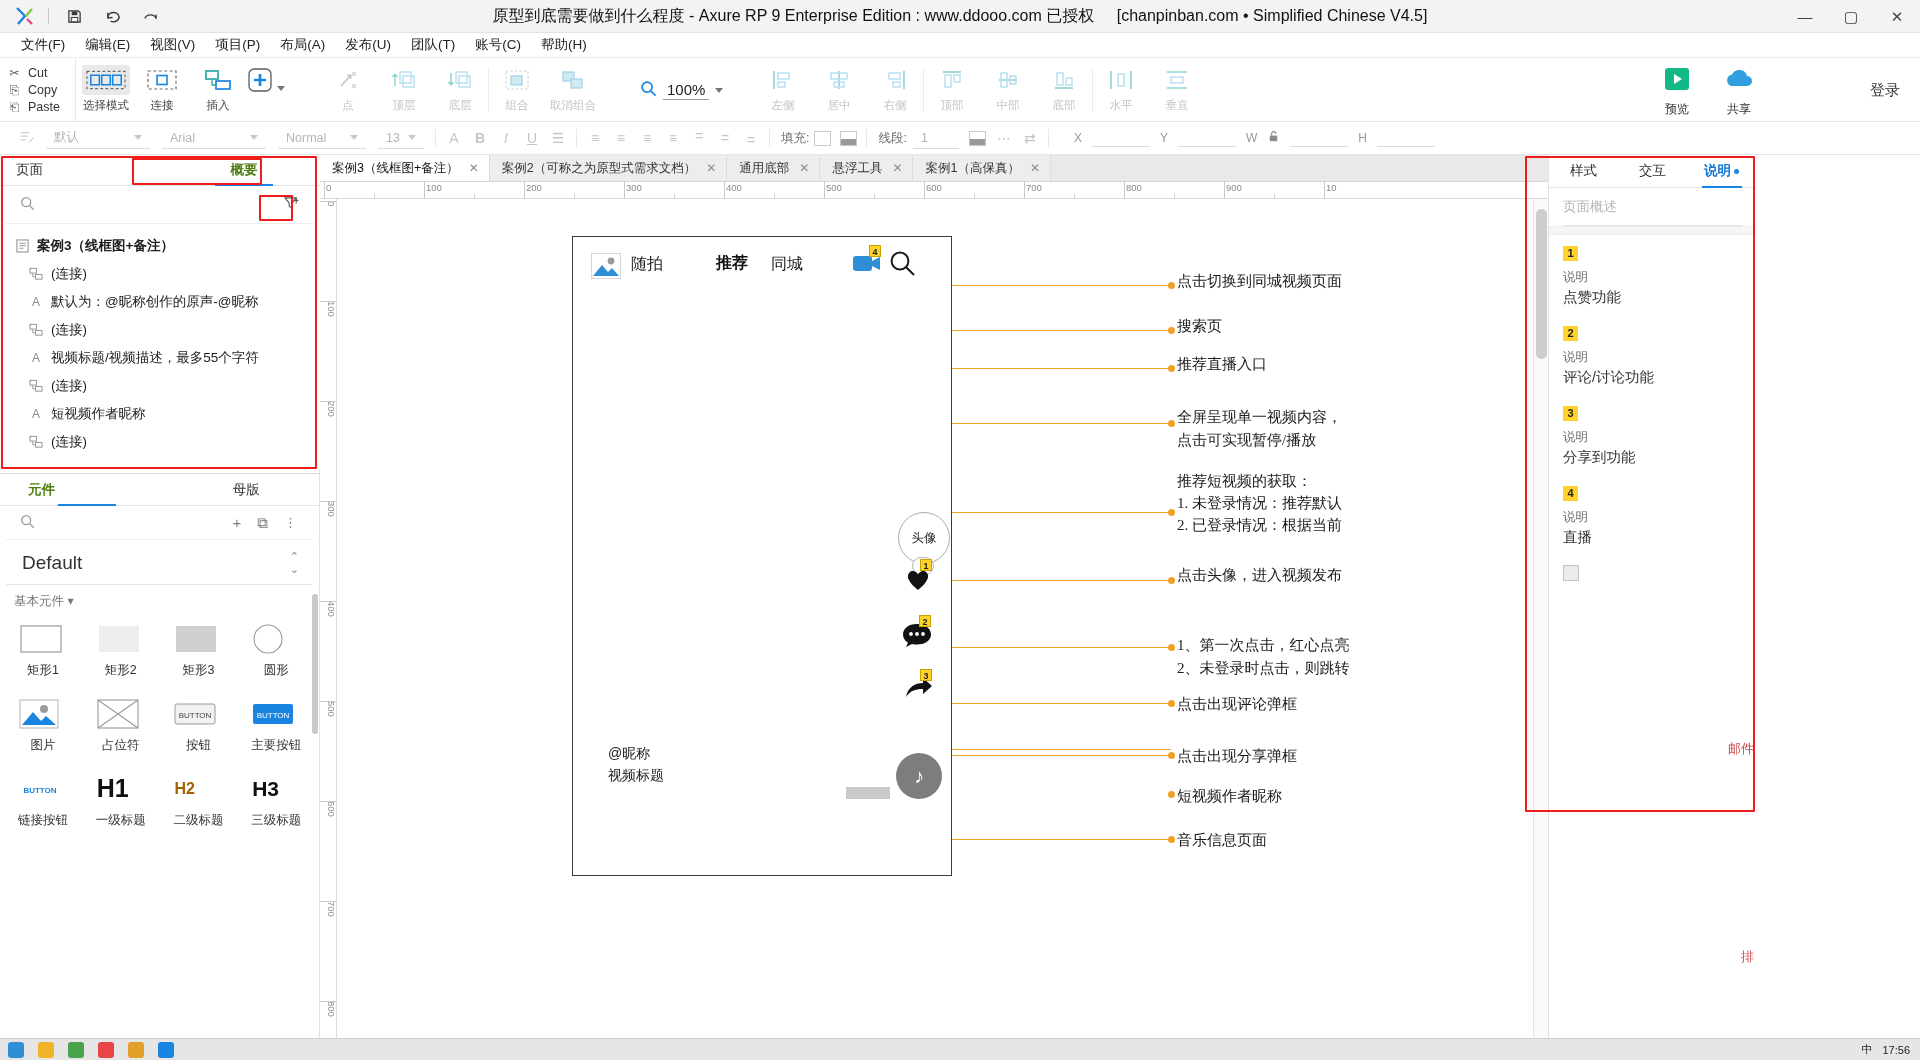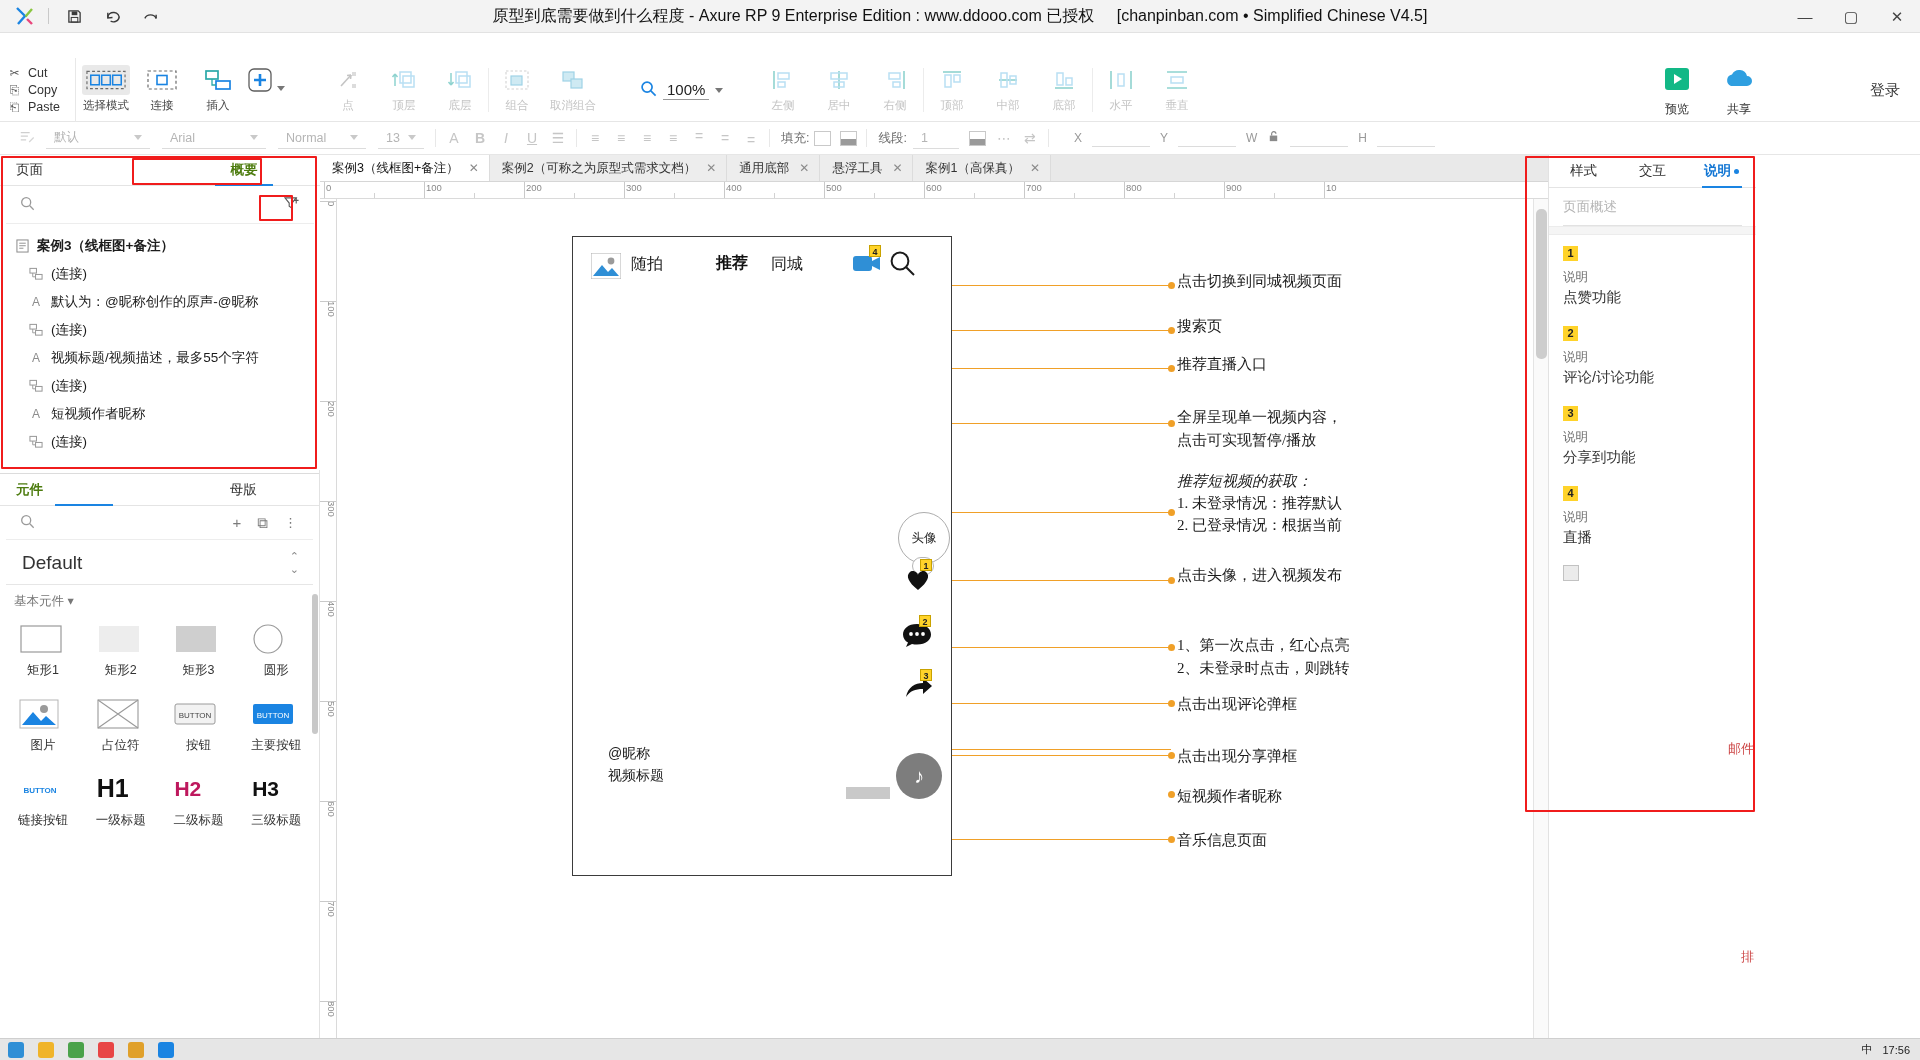--- a/index.html
+++ b/index.html
@@ -253,20 +253,31 @@
       <span class="blk">原型到底需要做到什么程度 - Axure RP 9 Enterprise Edition : www.ddooo.com 已授权</span>
       <span class="sub">[chanpinban.com • Simplified Chinese V4.5]</span>
     </div>
     <div class="tb-winbtns">
       <div class="winbtn">—</div>
       <div class="winbtn">▢</div>
       <div class="winbtn close">✕</div>
     </div>
   </div>
 
+  <div class="menubar">
+    <div class="menu-item">文件(F)</div>
+    <div class="menu-item">编辑(E)</div>
+    <div class="menu-item">视图(V)</div>
+    <div class="menu-item">项目(P)</div>
+    <div class="menu-item">布局(A)</div>
+    <div class="menu-item">发布(U)</div>
+    <div class="menu-item">团队(T)</div>
+    <div class="menu-item">账号(C)</div>
+    <div class="menu-item">帮助(H)</div>
+  </div>
 
   <div class="toolbar">
 
     <div class="tb-clip">
       <div class="clip-row">
         <span class="gl">✂</span>
         <span>Cut</span>
       </div>
       <div class="clip-row">
         <span class="gl">⎘</span>
@@ -649,21 +660,21 @@
                 <path d="M4 6.5 V10.5 H7" fill="none" stroke="#9a9a9a" stroke-width="1"></path>
               </svg>
           </span>
           <span class="ltxt">(连接)</span>
         </div>
       </div>
     </div>
 
     <div class="lib-pane">
       <div class="tabs2" style="height:32px;">
-        <div class="tab2 first act" style="justify-content:flex-start;padding-left:16px;">元件</div>
+        <div class="tab2 first act" style="justify-content:flex-start;padding-left:28px;">元件</div>
         <div class="tab2">母版</div>
       </div>
       <div class="lib-srch">
         <span class="srch-ic">
           <svg width="15" height="15" viewBox="0 0 16 16">
               <circle cx="6.6" cy="6.6" r="4.8" fill="none" stroke="#9a9a9a" stroke-width="1.4"></circle>
               <path d="M10.2 10.2 L14.6 14.6" stroke="#9a9a9a" stroke-width="1.4"></path>
             </svg>
         </span>
         <input class="srch-in" placeholder="" style="">
@@ -756,21 +767,21 @@
                 <text x="21" y="15" font-size="8" font-family="Liberation Sans" text-anchor="middle" fill="#1a84e2" font-weight="bold">BUTTON</text>
               </svg>
           </div>
           <div class="cname">链接按钮</div>
         </div>
         <div class="lib-cell">
           <div class="thumb" style="font-size:25px;font-weight:bold;color:#111;">H1</div>
           <div class="cname">一级标题</div>
         </div>
         <div class="lib-cell">
-          <div class="thumb" style="font-size:21px;font-weight:bold;color:#be185d;">H2</div>
+          <div class="thumb" style="font-size:16px;font-weight:bold;color:#a16207;">H2</div>
           <div class="cname">二级标题</div>
         </div>
         <div class="lib-cell">
           <div class="thumb" style="font-size:21px;font-weight:bold;color:#111;">H3</div>
           <div class="cname">三级标题</div>
         </div>
       </div>
       <div class="lib-scroll">
           <div class="bar"></div>
         </div>
@@ -945,21 +956,21 @@
         <div class="nickname">@昵称</div>
         <div class="vidtitle">视频标题</div>
         <div class="progbar"></div>
       </div>
 
       <div class="note" style="left:840px; top:72px;">点击切换到同城视频页面</div>
       <div class="note" style="left:840px; top:117px;">搜索页</div>
       <div class="note" style="left:840px; top:155px;">推荐直播入口</div>
       <div class="note" style="left:840px; top:208px;">全屏呈现单一视频内容，</div>
       <div class="note" style="left:840px; top:231px;">点击可实现暂停/播放</div>
-      <div class="note" style="left:840px; top:272px;font-style:italic;">推荐短视频的获取：</div>
+      <div class="note" style="left:840px; top:272px;">推荐短视频的获取：</div>
       <div class="note" style="left:840px; top:294px;">1. 未登录情况：推荐默认</div>
       <div class="note" style="left:840px; top:316px;">2. 已登录情况：根据当前</div>
       <div class="note" style="left:840px; top:366px;">点击头像，进入视频发布</div>
       <div class="note" style="left:840px; top:436px;">1、第一次点击，红心点亮</div>
       <div class="note" style="left:840px; top:459px;">2、未登录时点击，则跳转</div>
       <div class="note" style="left:840px; top:495px;">点击出现评论弹框</div>
       <div class="note" style="left:840px; top:547px;">点击出现分享弹框</div>
       <div class="note" style="left:840px; top:587px;">短视频作者昵称</div>
       <div class="note" style="left:840px; top:631px;">音乐信息页面</div>
     </div>

